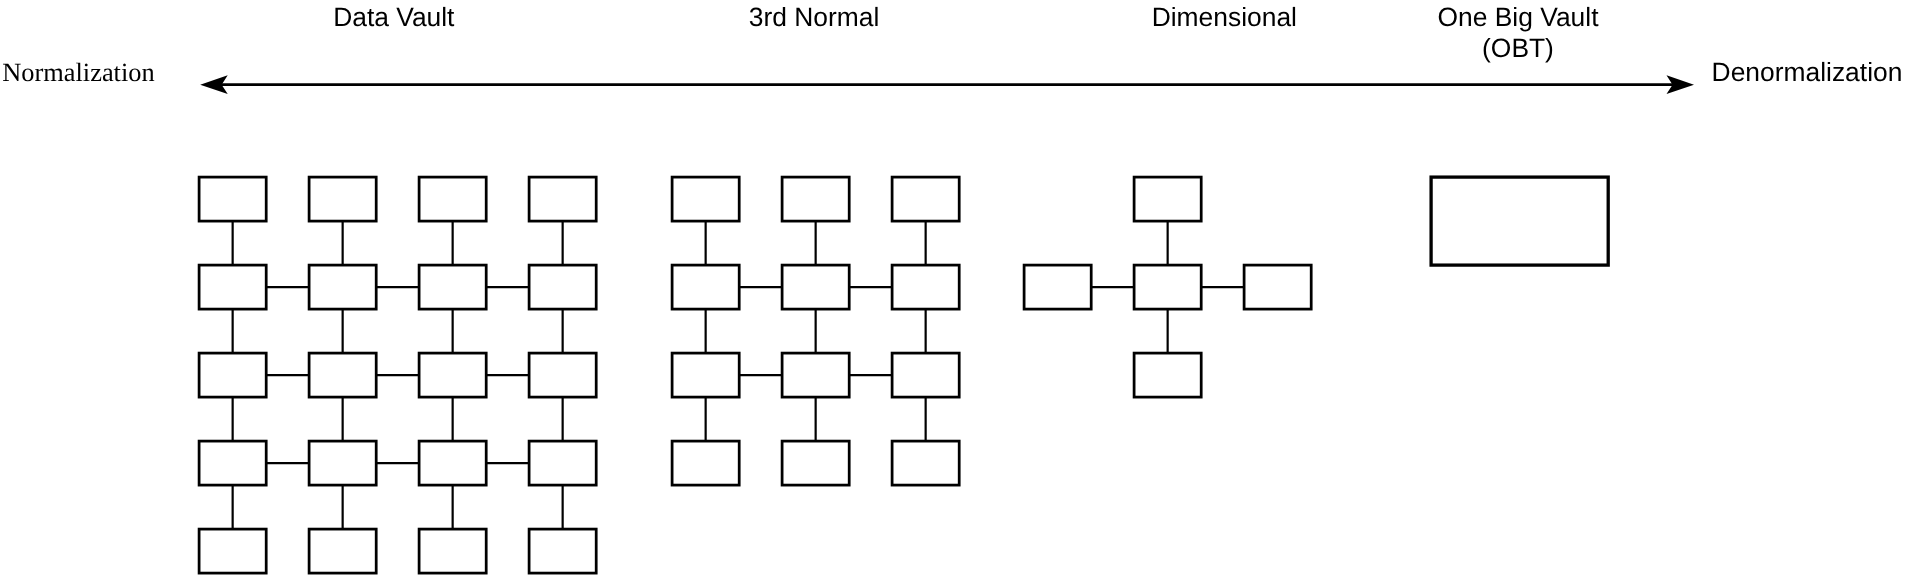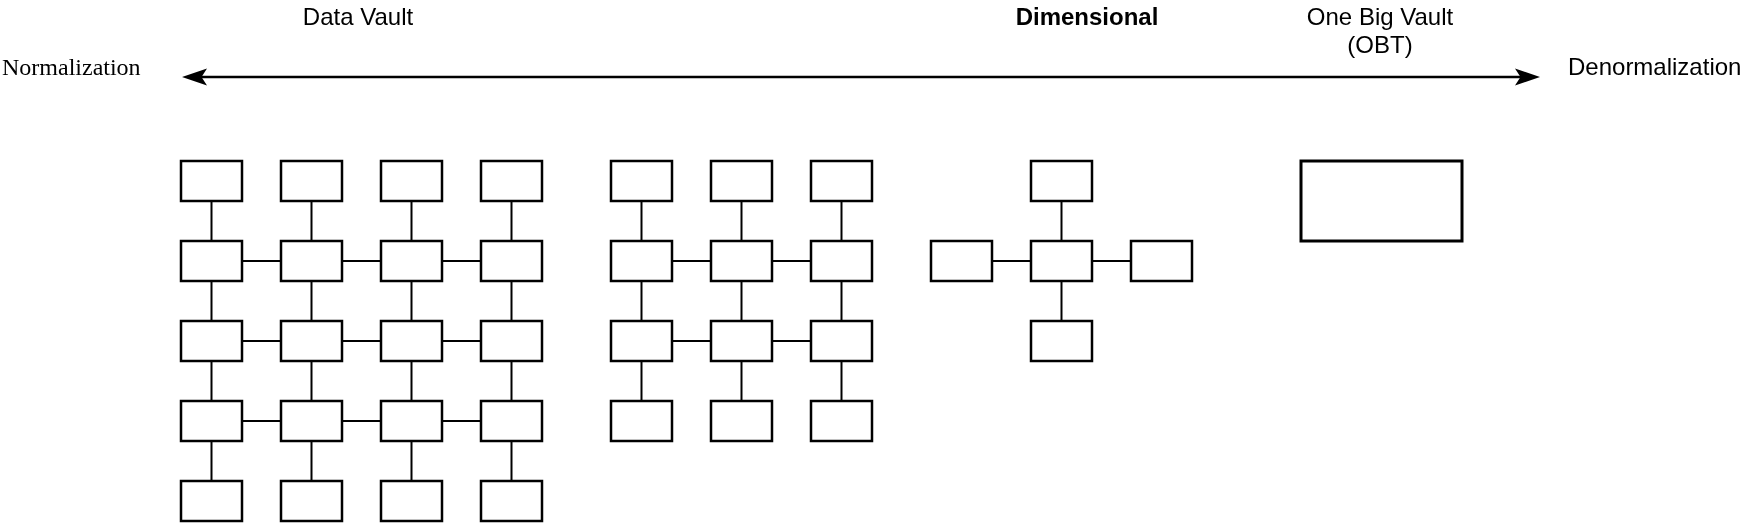--- a/index.html
+++ b/index.html
@@ -17,32 +17,32 @@
     overflow: hidden;
   }
   .axis-label {
     position: absolute;
     top: 53px;
     font-size: 24px;
     line-height: 28px;
     white-space: nowrap;
   }
   .axis-label.left  { left: 2px; font-family: Liberation Serif, serif; }
-  .axis-label.right { left: 1556px; margin-left: 12px; }
+  .axis-label.right { left: 1556px; }
   .approach-title {
     position: absolute;
     top: 3px;
     width: 200px;
     font-size: 24px;
     line-height: 28px;
     text-align: center;
   }
   .approach-title.t-dv  { left: 258px; }
   .approach-title.t-3nf { left: 640px; }
-  .approach-title.t-dim { left: 987px; font-weight: bold; }
+  .approach-title.t-dim { left: 1013px; }
   .approach-title.t-obt { left: 1280px; }
   svg.graphic {
     position: absolute;
     left: 0;
     top: 0;
   }
 </style>
 </head>
 <body>
 
@@ -50,20 +50,21 @@
 
   <div class="axis-label left">Normalization</div>
 
   <div class="axis-label right">Denormalization</div>
 
   <div class="approach-title t-dv">
     <div>Data Vault</div>
   </div>
 
   <div class="approach-title t-3nf">
+    <div>3rd Normal</div>
   </div>
 
   <div class="approach-title t-dim">
     <div>Dimensional</div>
   </div>
 
   <div class="approach-title t-obt">
     <div>One Big Vault</div>
     <div>(OBT)</div>
   </div>

